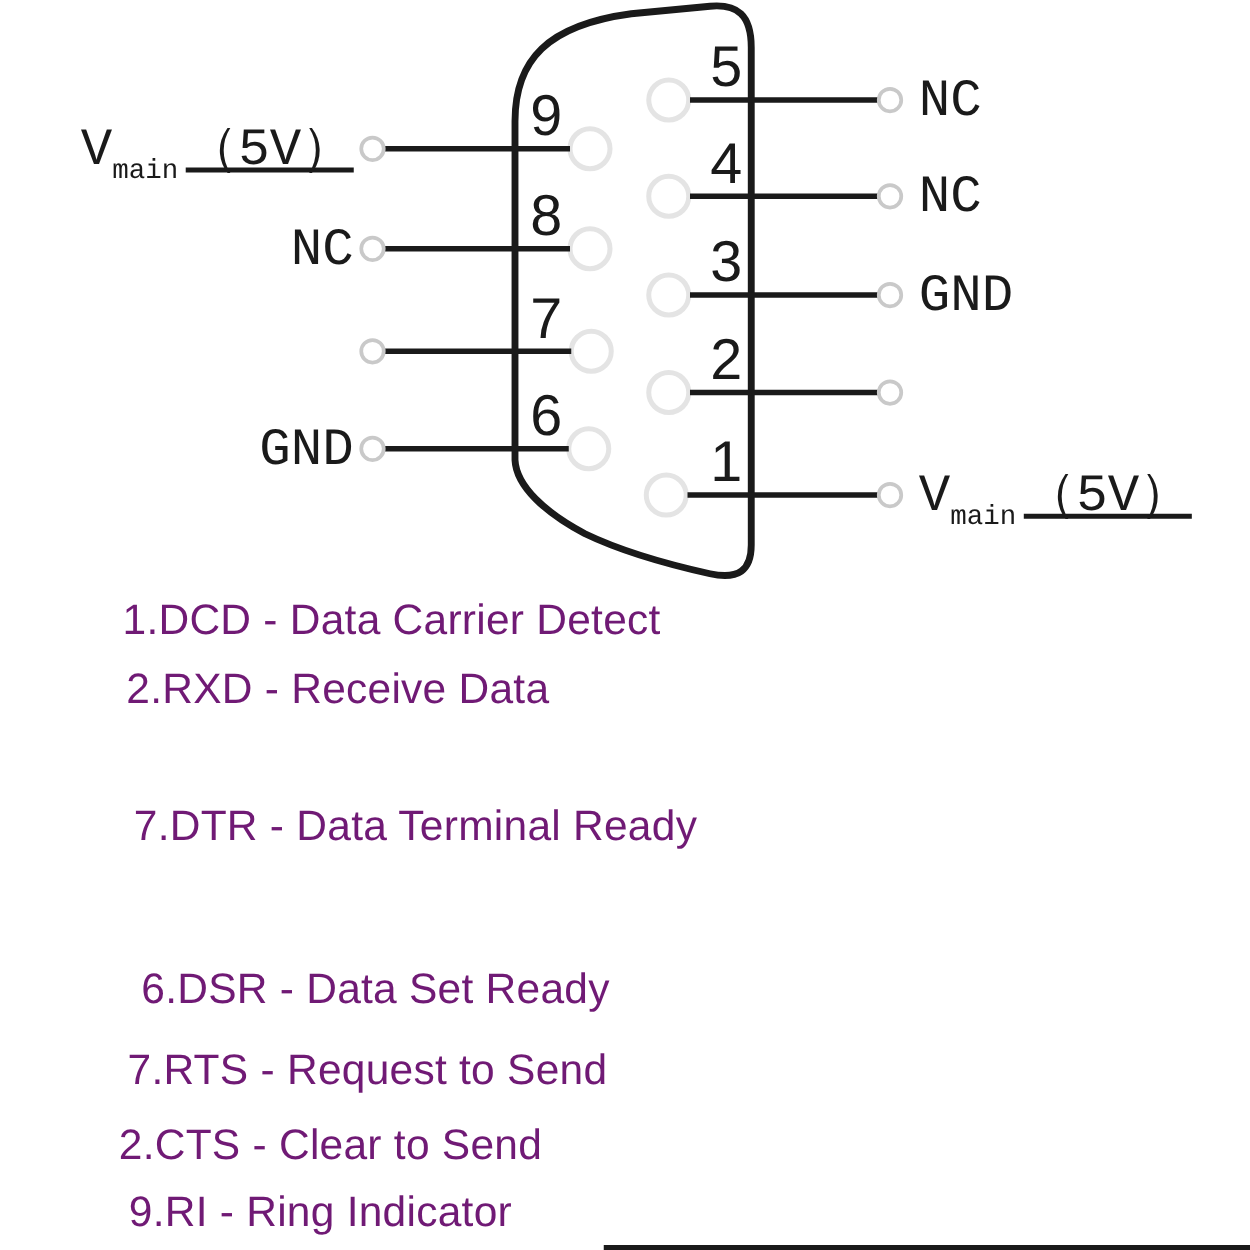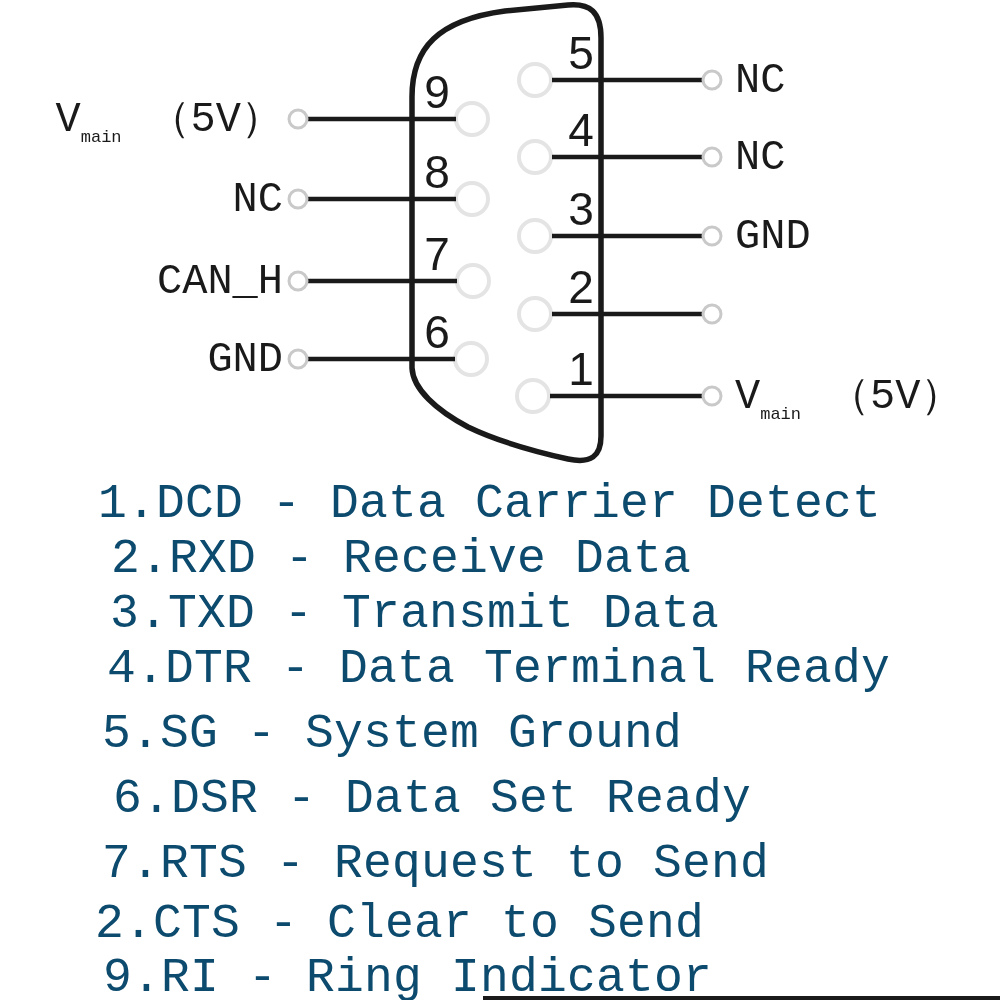--- a/index.html
+++ b/index.html
@@ -14,28 +14,28 @@
     font-size:46px;line-height:1;color:#1a1a1a;
   }
   .pin-label{
     position:absolute;white-space:nowrap;
     font-family:"Liberation Mono",monospace;
     font-size:42px;line-height:1;color:#1a1a1a;
     transform:translateY(-50%);
   }
   .pin-label.left{text-align:right;}
   .pin-label .sub{
-    font-size:17px;position:relative;top:11px;letter-spacing:0px;
+    font-size:22px;position:relative;top:11px;letter-spacing:0px;
   }
-  .pin-label .rest{margin-left:27px;}
+  .pin-label .rest{margin-left:6px;text-decoration:underline;}
   .pin-label span:empty{display:none;}
   .legend-item{
     position:absolute;white-space:nowrap;
-    font-family:Liberation Mono, monospace;
-    font-size:48px;line-height:1.1;color:#0c4a6e;
+    font-family:Liberation Sans, sans-serif;
+    font-size:34px;line-height:1.1;color:#701a75;
     letter-spacing:0.2px;
   }
   .bottom-rule{position:absolute;background:#1a1a1a;}
 </style>
 </head>
 <body>
 
 <div class="canvas">
 
   <svg class="diagram-svg" width="1000" height="470" viewBox="0 0 1000 470">
@@ -93,45 +93,40 @@
   <div class="pin-number" style="left:559px;top:186px;">3</div>
   <div class="pin-number" style="left:559px;top:264px;">2</div>
   <div class="pin-number" style="left:559px;top:346px;">1</div>
 
   <div class="pin-label left" style="right:717px;top:120px;">
     <span class="base">V</span><span class="sub">main</span><span class="rest">（5V）</span>
   </div>
   <div class="pin-label left" style="right:717px;top:200px;">
     <span class="base">NC</span>
   </div>
-  <div class="pin-label left" style="right:717px;top:282px;">
-    <span class="base">CAN_H</span>
-  </div>
   <div class="pin-label left" style="right:717px;top:360px;">
     <span class="base">GND</span>
   </div>
 
   <div class="pin-label" style="left:735px;top:81px;">
     <span class="base">NC</span>
   </div>
   <div class="pin-label" style="left:735px;top:158px;">
     <span class="base">NC</span>
   </div>
   <div class="pin-label" style="left:735px;top:237px;">
     <span class="base">GND</span>
   </div>
   <div class="pin-label" style="left:735px;top:397px;">
     <span class="base">V</span><span class="sub">main</span><span class="rest">（5V）</span>
   </div>
 
   <div class="legend-item" style="left:98px;top:478px;">1.DCD - Data Carrier Detect</div>
-  <div class="legend-item" style="left:111px;top:533px;">2.RXD - Receive Data</div>
-  <div class="legend-item" style="left:110px;top:588px;">3.TXD - Transmit Data</div>
-  <div class="legend-item" style="left:107px;top:643px;">4.DTR - Data Terminal Ready</div>
-  <div class="legend-item" style="left:102px;top:708px;">5.SG - System Ground</div>
+  <div class="legend-item" style="left:101px;top:533px;">2.RXD - Receive Data</div>
+  <div class="legend-item" style="left:107px;top:643px;">7.DTR - Data Terminal Ready</div>
   <div class="legend-item" style="left:113px;top:773px;text-align:right;">6.DSR - Data Set Ready</div>
   <div class="legend-item" style="left:102px;top:838px;">7.RTS - Request to Send</div>
   <div class="legend-item" style="left:95px;top:898px;">2.CTS - Clear to Send</div>
   <div class="legend-item" style="left:103px;top:952px;text-align:right;">9.RI - Ring Indicator</div>
 
   <div class="bottom-rule" style="left:483px;top:996px;width:517px;height:4px;"></div>
 
 </div>
 
 </body></html>

